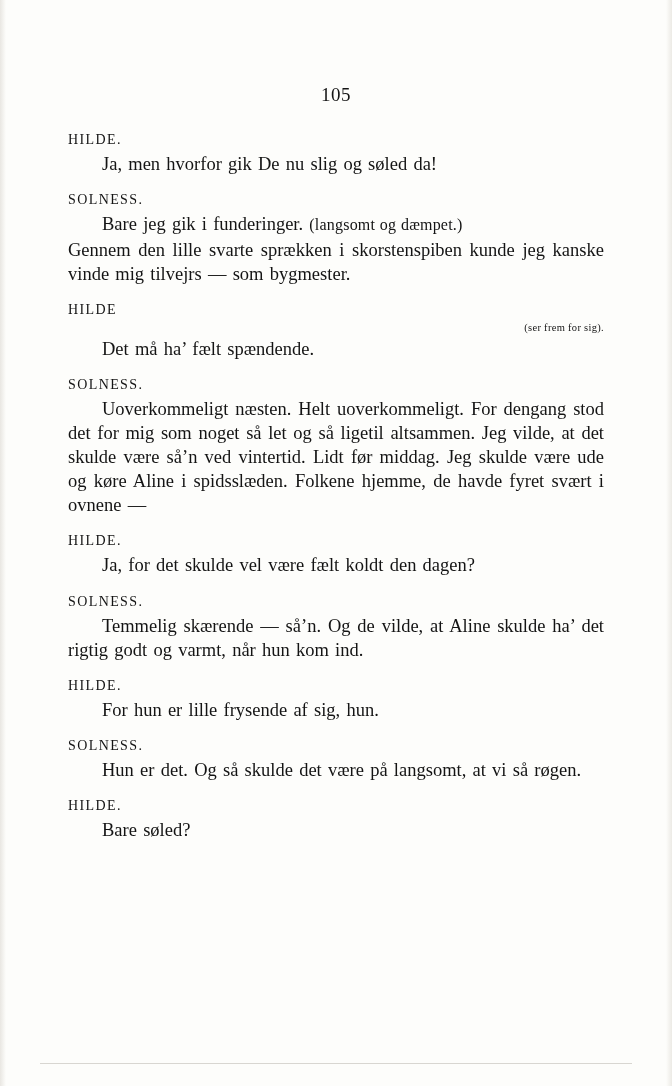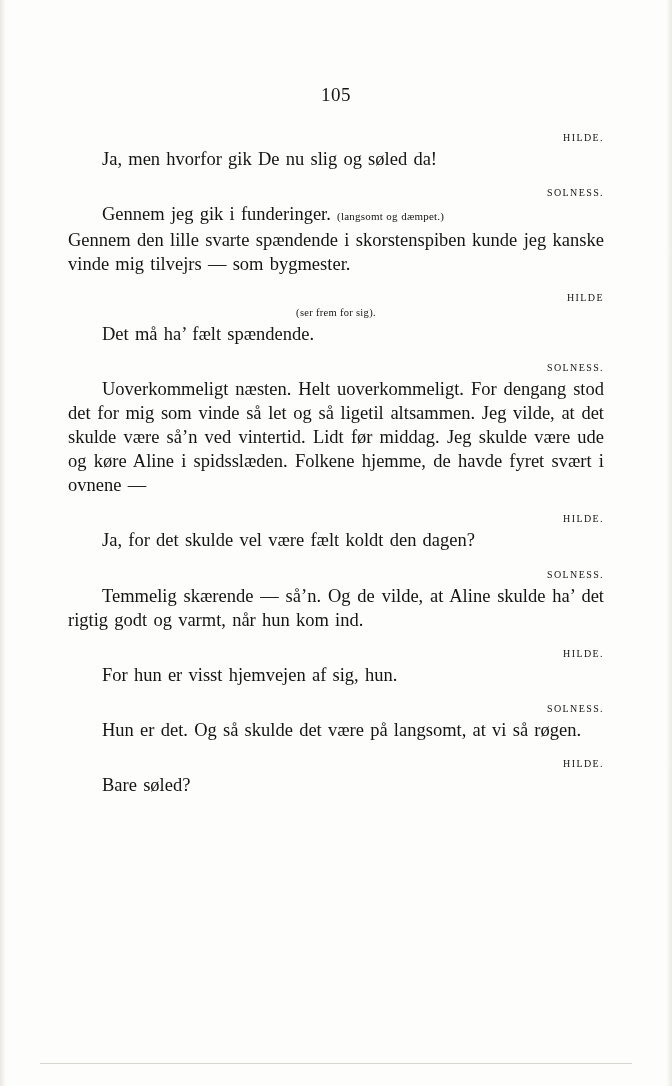--- a/index.html
+++ b/index.html
@@ -53,47 +53,47 @@
     font-size: 19px;
     letter-spacing: 0.5px;
   }
   .content {
     position: absolute;
     left: 68px;
     top: 132px;
     width: 536px;
   }
   .speaker {
-    text-align: right;
-    font-size: 10px;
+    text-align: left;
+    font-size: 14px;
     letter-spacing: 1.4px;
     margin: 16px 0 4px 0;
     font-variant: normal;
   }
   .speaker.first { margin-top: 0; }
   .stage-center {
-    text-align: center;
+    text-align: right;
     font-size: 10.5px;
     letter-spacing: 0.3px;
     margin: 0 0 4px 0;
     font-family: Liberation Serif, serif;
   }
   p.line {
     margin: 0 0 2px 0;
     font-size: 18.5px;
     line-height: 1.30;
     text-align: justify;
     text-indent: 34px;
     word-spacing: 1.6px;
     -webkit-hyphens: none;
     hyphens: none;
     font-family: Liberation Serif, serif;
   }
   .inline-stage {
-    font-size: 11px;
+    font-size: 16px;
     letter-spacing: 0.2px;
     word-spacing: 0.5px;
     margin-top: 24px;
   }
   .tight { margin-bottom: 0; }
 </style>
 </head>
 <body>
 
 <div class="page">
@@ -102,38 +102,38 @@
   <div class="edge-right"></div>
 
   <div class="folio">105</div>
 
   <div class="content">
 
     <div class="speaker first">HILDE.</div>
     <p class="line">Ja, men hvorfor gik De nu slig og søled da!</p>
 
     <div class="speaker">SOLNESS.</div>
-    <p class="line tight"><span>Gennem jeg gik i funderinger.</span> <span class="inline-stage">(langsomt og dæmpet.)</span></p>
-    <p class="line" style="text-indent:0">Gennem den lille svarte spændende i skorstenspiben kunde jeg kanske vinde mig tilvejrs — som bygmester.</p>
+    <p class="line tight"><span>Bare jeg gik i funderinger.</span> <span class="inline-stage">(langsomt og dæmpet.)</span></p>
+    <p class="line" style="text-indent:0">Gennem den lille svarte sprækken i skorstenspiben kunde jeg kanske vinde mig tilvejrs — som bygmester.</p>
 
     <div class="speaker">HILDE</div>
     <div class="stage-center">(ser frem for sig).</div>
     <p class="line">Det må ha’ fælt spændende.</p>
 
     <div class="speaker">SOLNESS.</div>
-    <p class="line">Uoverkommeligt næsten. Helt uoverkommeligt. For dengang stod det for mig som vinde så let og så ligetil altsammen. Jeg vilde, at det skulde være så’n ved vintertid. Lidt før middag. Jeg skulde være ude og køre Aline i spidsslæden. Folkene hjemme, de havde fyret svært i ovnene —</p>
+    <p class="line">Uoverkommeligt næsten. Helt uoverkommeligt. For dengang stod det for mig som noget så let og så ligetil altsammen. Jeg vilde, at det skulde være så’n ved vintertid. Lidt før middag. Jeg skulde være ude og køre Aline i spidsslæden. Folkene hjemme, de havde fyret svært i ovnene —</p>
 
     <div class="speaker">HILDE.</div>
     <p class="line">Ja, for det skulde vel være fælt koldt den dagen?</p>
 
     <div class="speaker">SOLNESS.</div>
     <p class="line">Temmelig skærende — så’n. Og de vilde, at Aline skulde ha’ det rigtig godt og varmt, når hun kom ind.</p>
 
     <div class="speaker">HILDE.</div>
-    <p class="line">For hun er visst hjemvejen af sig, hun.</p>
+    <p class="line">For hun er lille frysende af sig, hun.</p>
 
     <div class="speaker">SOLNESS.</div>
     <p class="line">Hun er det. Og så skulde det være på langsomt, at vi så røgen.</p>
 
     <div class="speaker">HILDE.</div>
     <p class="line">Bare søled?</p>
 
   </div>
 
   <div class="bottom-rule"></div>

